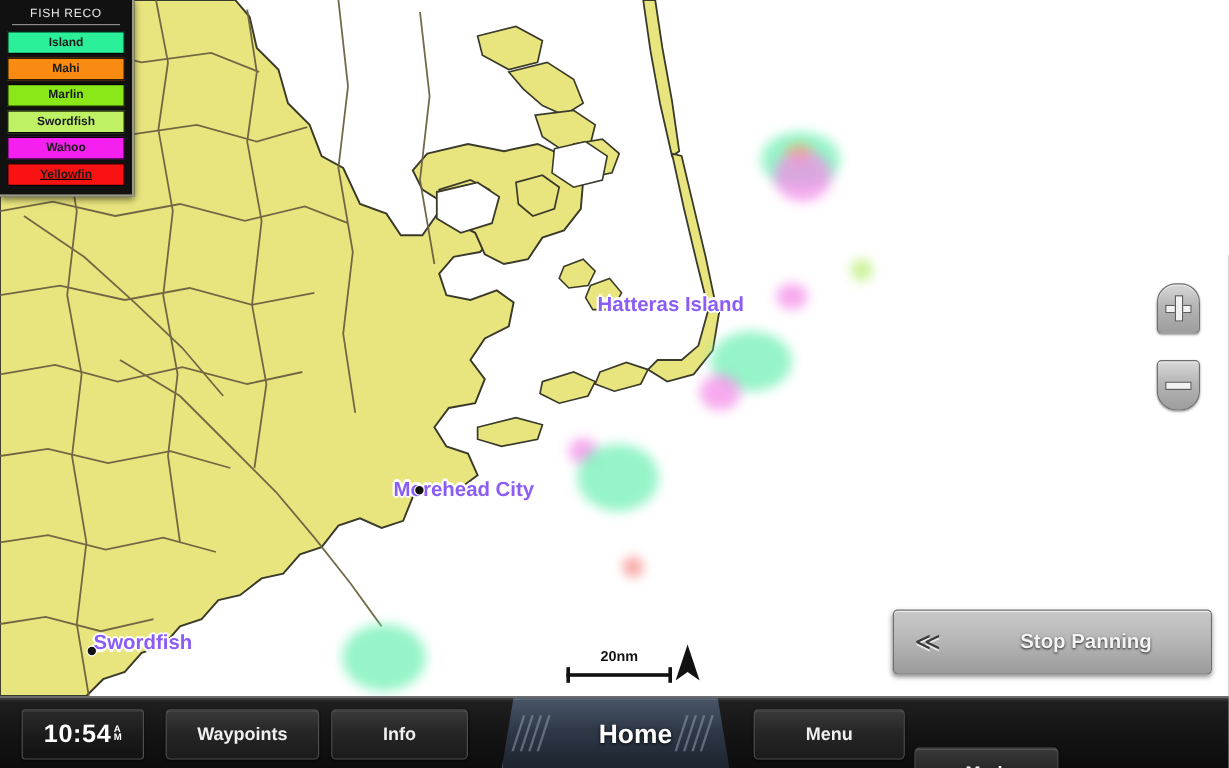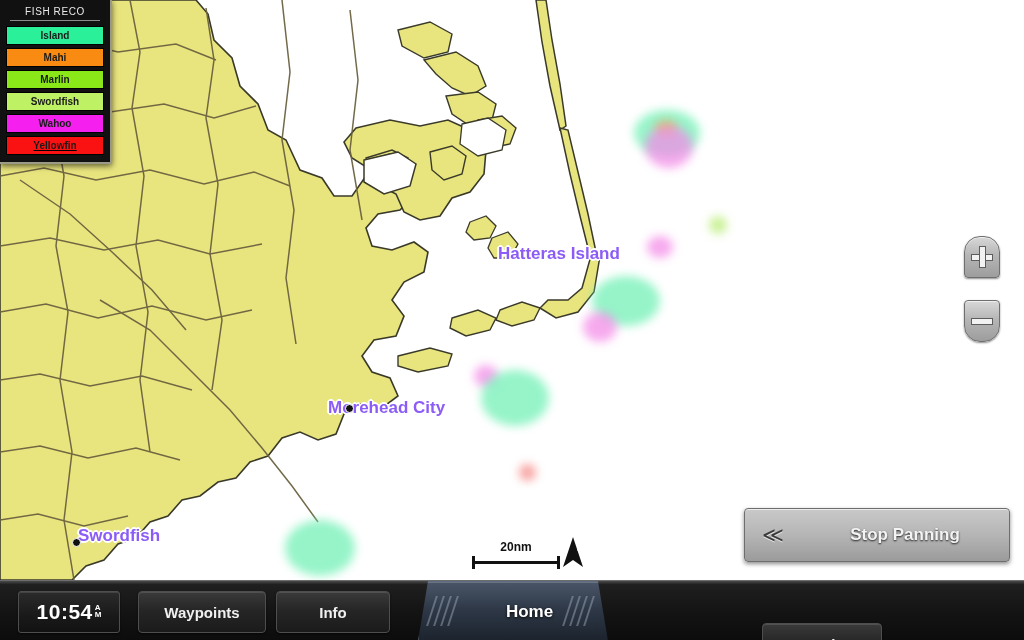--- a/index.html
+++ b/index.html
@@ -83,21 +83,21 @@
            background:linear-gradient(180deg,#e02020 0%,#c00d0d 50%,#8d0404 100%);
            border:1px solid #6d0303;}
 
   #btn-home{position:absolute;left:418px;top:0px;width:190px;height:60px;cursor:pointer;
             background:linear-gradient(180deg,#4a5668 0%,#2e3847 45%,#1b222c 100%);
             border:1px solid #5c6a7d;border-bottom:none;
             border-radius:8px 8px 0 0;
             clip-path:polygon(10px 0,180px 0,190px 60px,0 60px);
             display:flex;align-items:center;justify-content:center;
             box-shadow:inset 0 1px 0 rgba(255,255,255,.18);}
-  #btn-home .hl{font-size:17px;font-weight:bold;color:#fff;text-shadow:0 1px 3px rgba(0,0,0,.9);margin-left:31px;}
+  #btn-home .hl{font-size:22px;font-weight:bold;color:#fff;text-shadow:0 1px 3px rgba(0,0,0,.9);margin-left:31px;}
   .grip{position:absolute;top:14px;width:30px;height:32px;opacity:.5;}
   .grip i{position:absolute;top:0;width:2px;height:30px;background:#9aa6b6;transform:skewX(-18deg);}
   #grip-l{left:12px;} #grip-r{right:12px;}
 </style>
 </head>
 <body>
 
 <div id="app">
 
   <div id="map">
@@ -246,16 +246,17 @@
       </span>
       <span class="hl">Home</span>
       <span class="grip" id="grip-r">
         <i style="left:0;"></i>
           <i style="left:7px;"></i>
           <i style="left:14px;"></i>
           <i style="left:21px;"></i>
       </span>
     </div>
 
+    <div class="tbtn" id="btn-menu">Menu</div>
     <div class="tbtn" id="btn-mark">Mark</div>
   </div>
 
 </div>
 
 </body></html>

